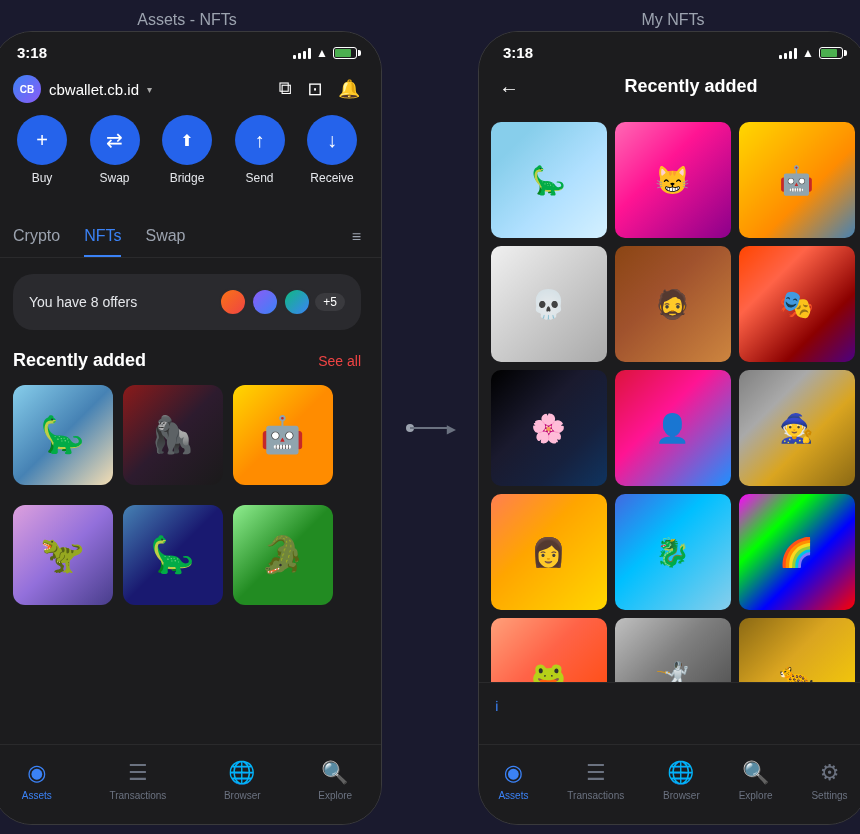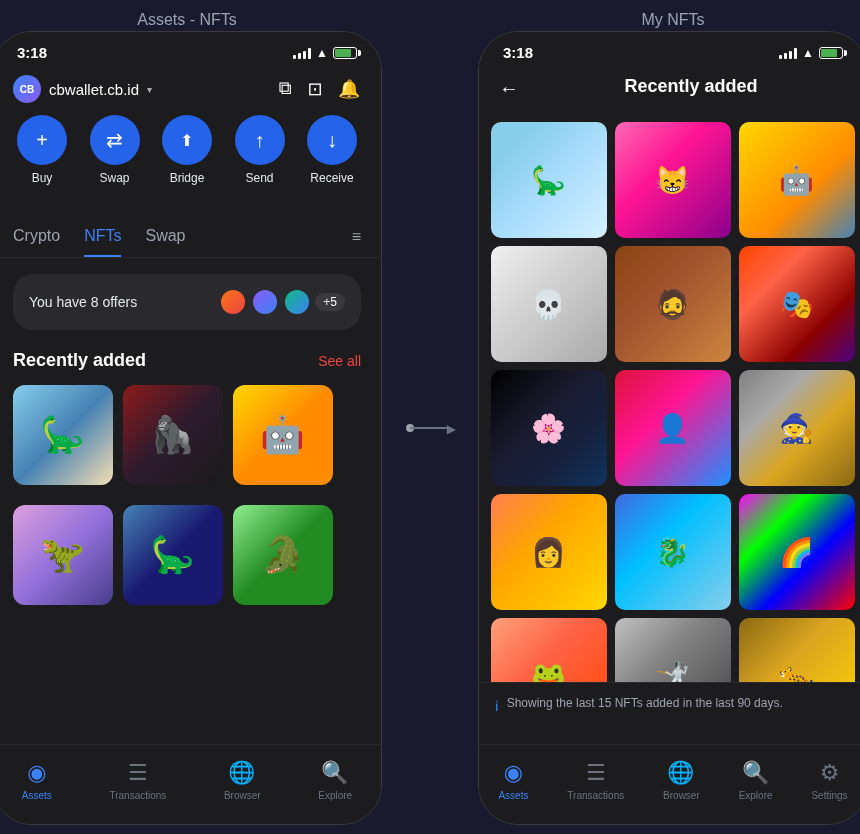--- a/index.html
+++ b/index.html
@@ -646,21 +646,20 @@
               <div class="nft-character">🤺</div>
             </div>
           <div class="nft-grid-item g15">
               <div class="nft-character">🐆</div>
             </div>
         </div>
       </div>
 
       <div class="info-bar">
         <span class="info-icon">ℹ</span>
-        <span class="info-text">Showing the last 15 NFTs added in the last 90 days.</span>
       </div>
 
       <div class="bottom-nav">
         <div class="nav-item">
           <span class="nav-icon active">◉</span>
           <span class="nav-label active">Assets</span>
         </div>
         <div class="nav-item">
           <span class="nav-icon">☰</span>
           <span class="nav-label">Transactions</span>

